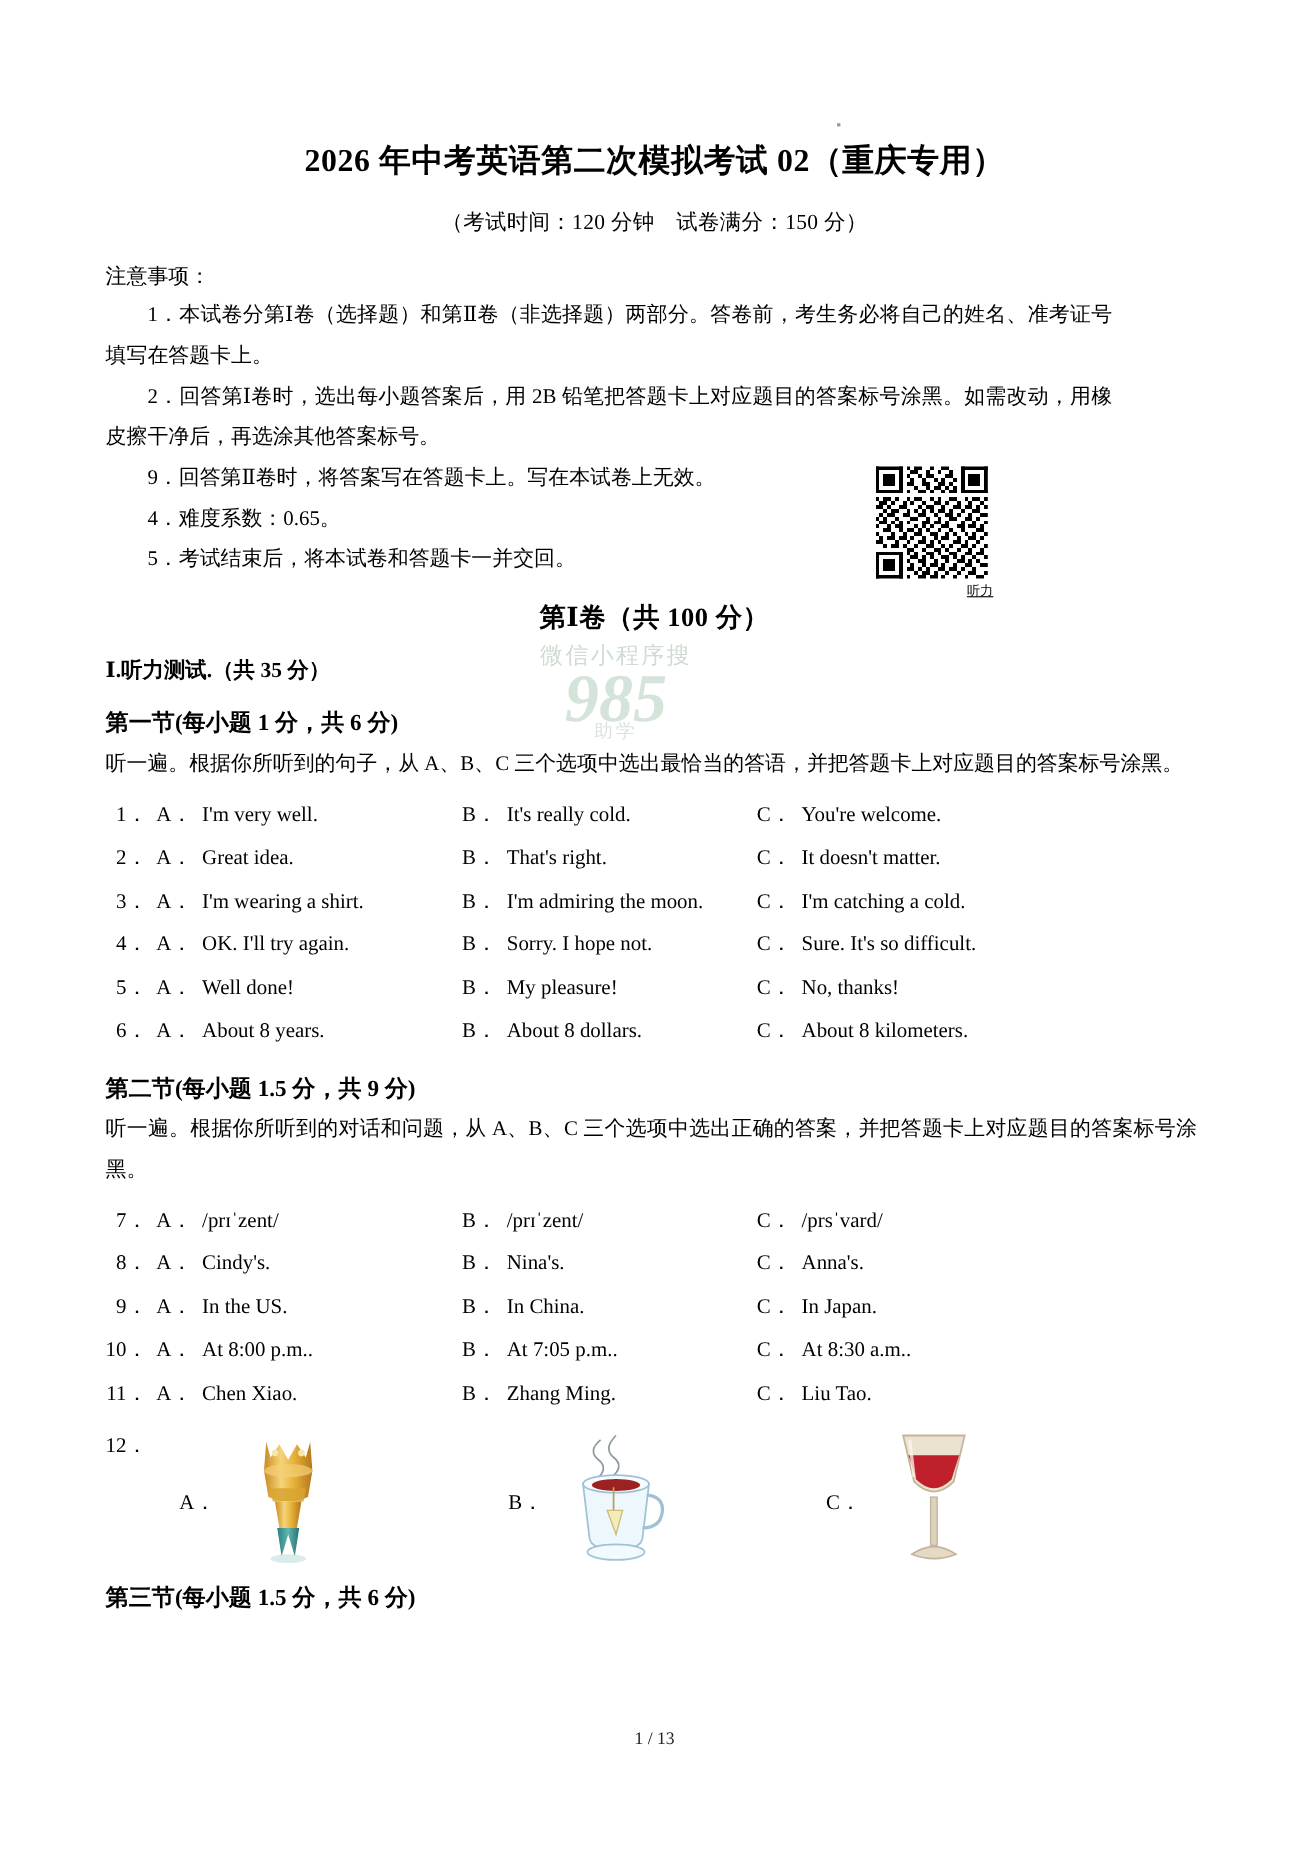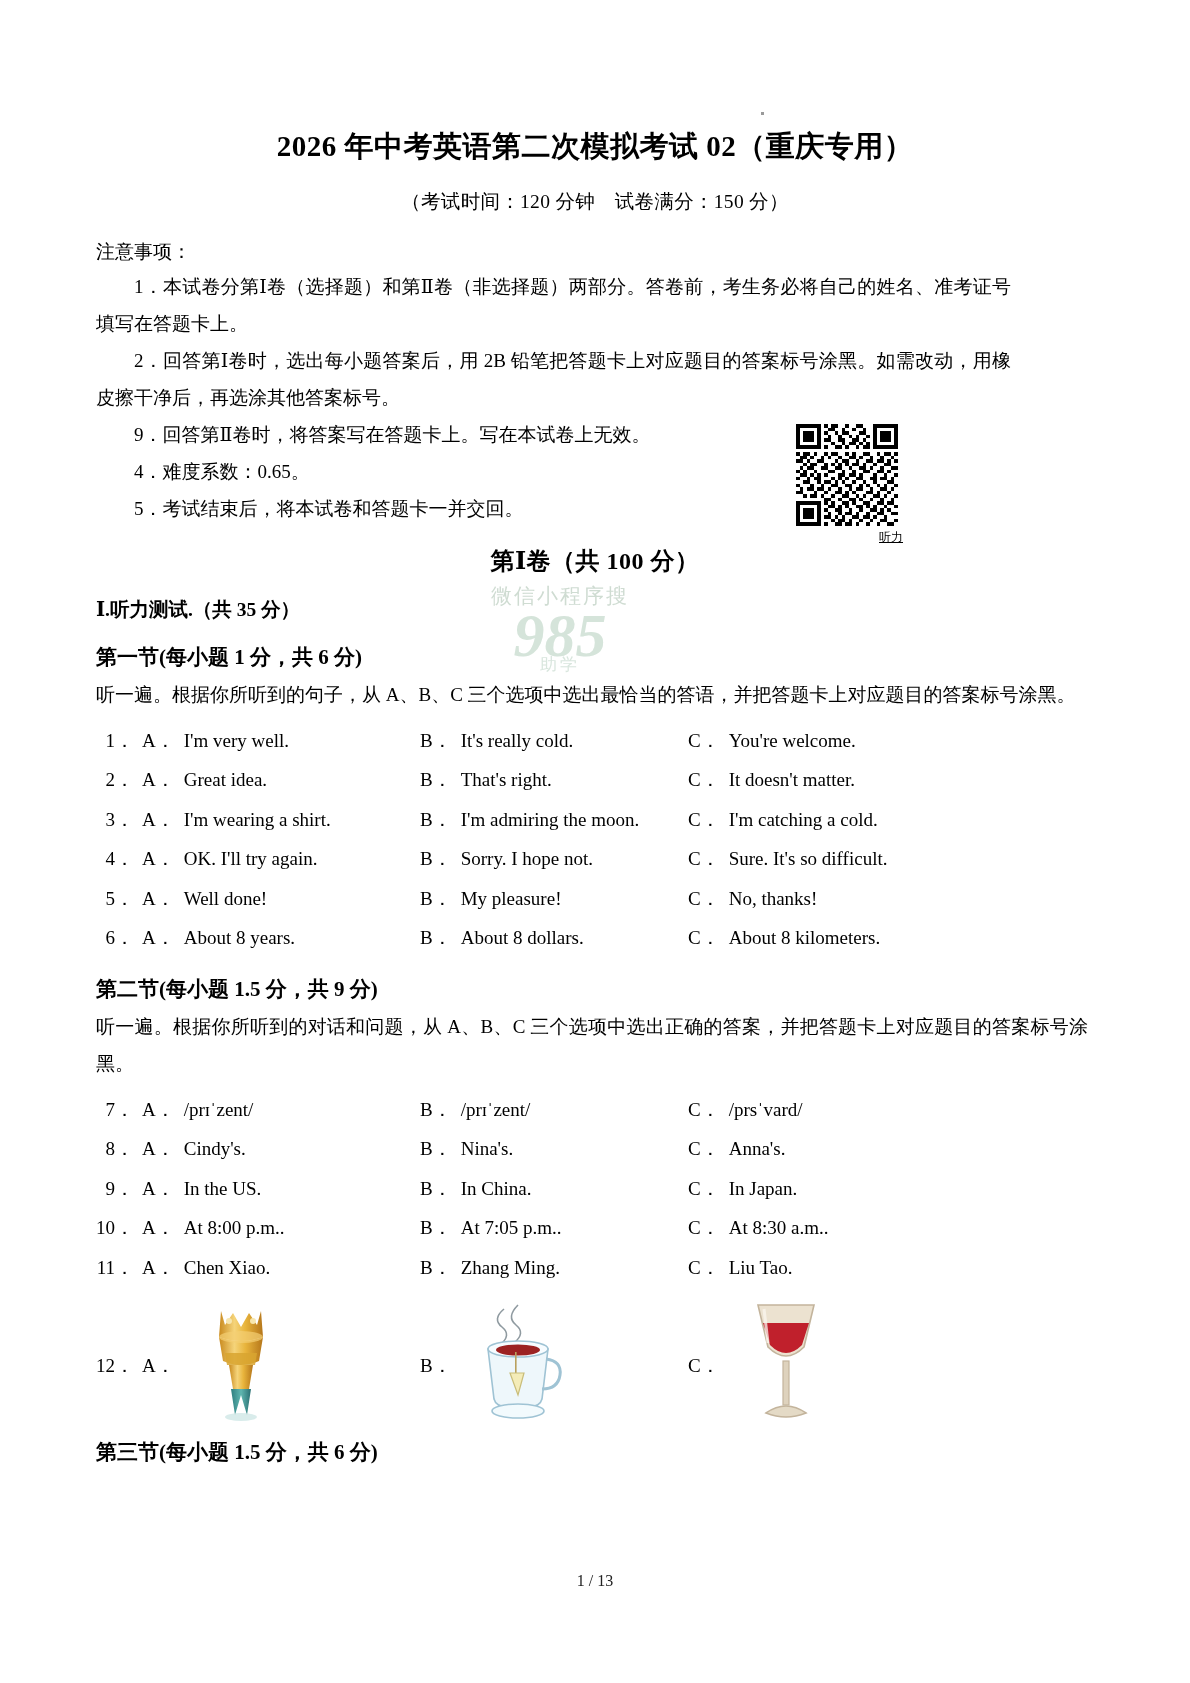--- a/index.html
+++ b/index.html
@@ -114,23 +114,23 @@
     flex: 0 0 auto;
     padding-right: 9px;
   }
   .opt-a { flex: 0 0 278px; width: 278px; }
   .opt-b { flex: 0 0 268px; width: 268px; }
   .opt-c { flex: 0 0 auto; }
 
   
   .q-pic-row {
     display: flex;
-    align-items: flex-end;
     margin-top: 14px;
     height: 120px;
+    gap: 21px;
   }
   .pic-cell {
     display: flex;
     align-items: flex-end;
     height: 120px;
   }
   .pic-cell .lab {
     font-size: 19px;
     padding-right: 10px;
     padding-bottom: 42px;

